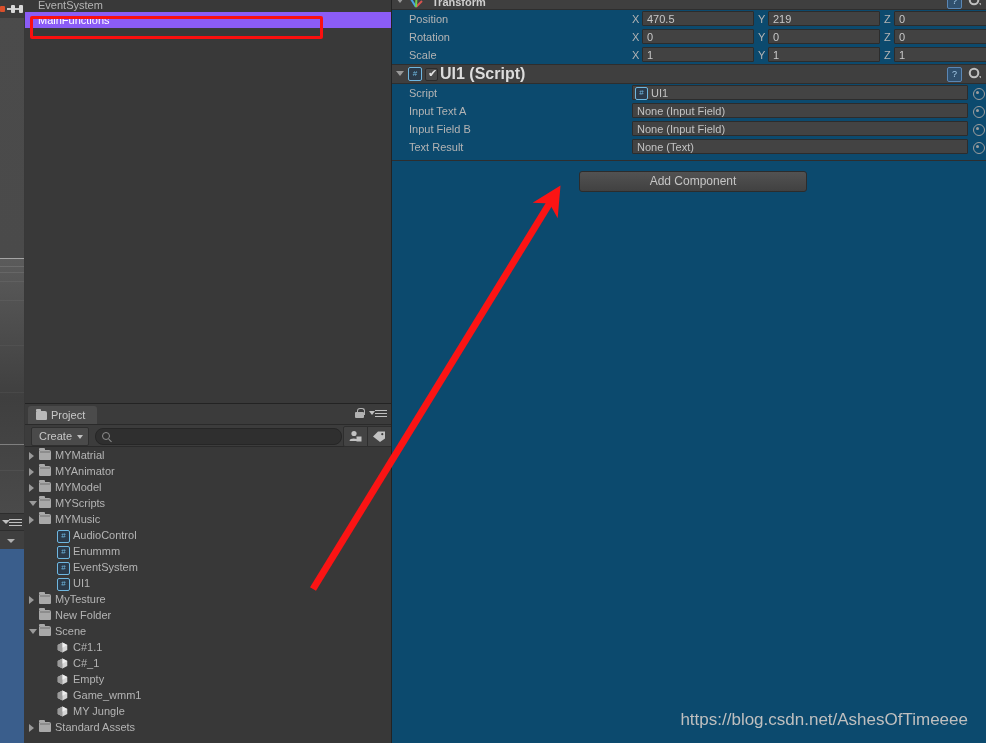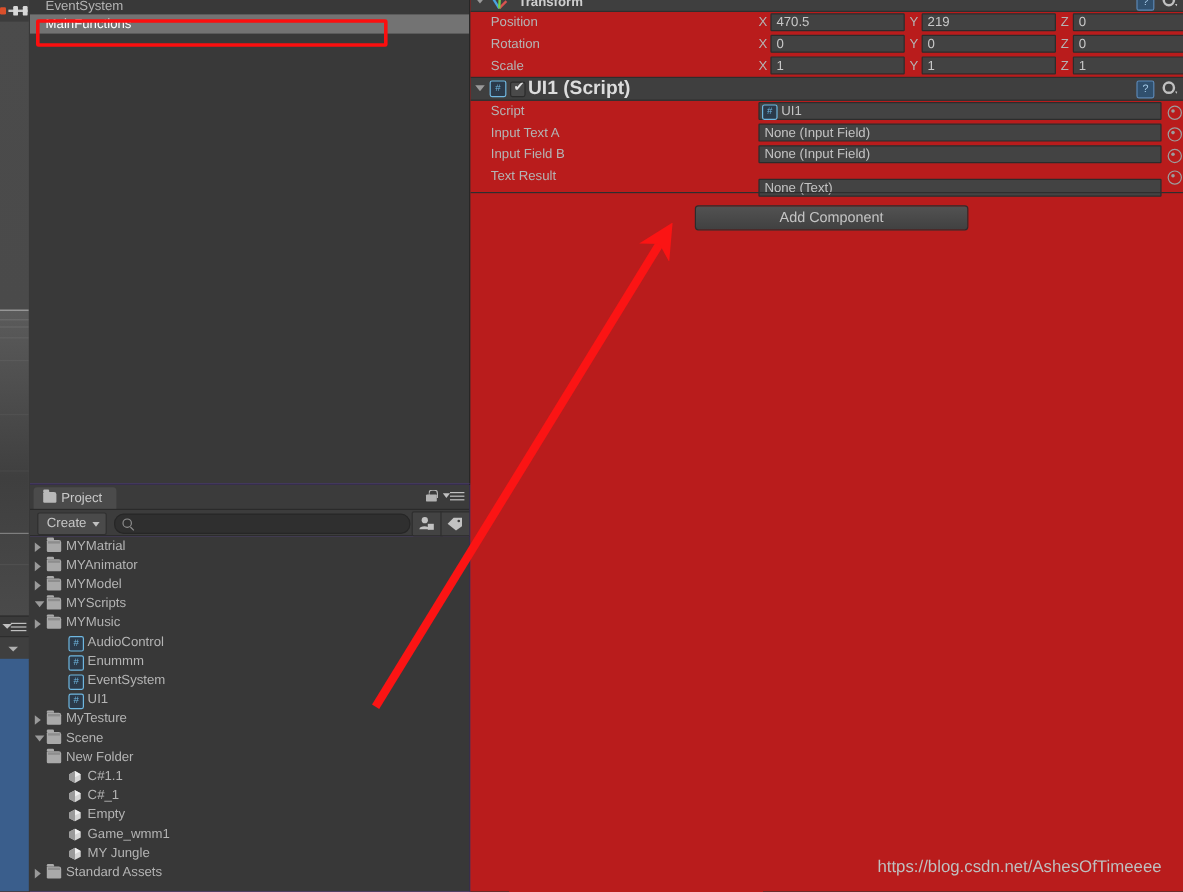--- a/index.html
+++ b/index.html
@@ -114,30 +114,30 @@
     height: 16px;
     line-height: 16px;
     padding-left: 13px;
     color: #b4b4b4;
     white-space: nowrap;
   }
   .hier-row.cut {
     height: 12px; line-height: 10px; overflow: hidden;
   }
   .hier-row.selected {
-    background: #737373;
+    background: #8b5cf6;
     color: #ffffff;
   }
 
   
   #project {
     position: absolute;
     left: 25px; top: 403px;
     width: 366px; height: 340px;
-    background: #8b5cf6;
+    background: #000000;
     border-right: 1px solid #232323;
     border-top: 1px solid #232323;
     overflow: hidden;
     text-decoration: underline;
   }
   #project-tabbar {
     position: relative;
     height: 20px;
     background: #3b3b3b;
     border-bottom: 1px solid #2a2a2a;
@@ -308,21 +308,21 @@
   .tree-row.depth0 .label { left: 30px; }
   .tree-row.depth1 .csico,
   .tree-row.depth1 .unityico { left: 32px; }
   .tree-row.depth1 .label { left: 48px; }
 
   
   #inspector {
     position: absolute;
     left: 392px; top: 0;
     width: 594px; height: 743px;
-    background: #b91c1c;
+    background: #0c4a6e;
     overflow: hidden;
   }
   .comp-header {
     position: relative;
     height: 17px;
     background: #3f3f3f;
     border-bottom: 1px solid #2e2e2e;
   }
   .comp-header .foldout {
     position: absolute; left: 4px; top: 6px;
@@ -454,21 +454,21 @@
     color: #c5c5c5;
     font-size: 12px;
     line-height: 19px;
     text-align: center;
   }
 
   #watermark {
     position: absolute;
     right: 18px; bottom: 13px;
     color: #bfbfbf;
-    font-size: 14px;
+    font-size: 17px;
     font-family: "Liberation Sans", sans-serif;
   }
 
   
   #sel-box {
     position: absolute;
     left: 30px; top: 16px;
     width: 293px; height: 23px;
     border: 3px solid #fb0f0f;
     border-radius: 2px;
@@ -614,27 +614,27 @@
         <div class="tree-row depth1">
           <div class="csico">#</div>
           <div class="label">UI1</div>
         </div>
         <div class="tree-row depth0">
           <div class="arrow closed"></div>
           <div class="folder"></div>
           <div class="label">MyTesture</div>
         </div>
         <div class="tree-row depth0">
+          <div class="folder"></div>
+          <div class="label">New Folder</div>
+        </div>
+        <div class="tree-row depth0">
           <div class="arrow open"></div>
           <div class="folder"></div>
           <div class="label">Scene</div>
-        </div>
-        <div class="tree-row depth0">
-          <div class="folder"></div>
-          <div class="label">New Folder</div>
         </div>
         <div class="tree-row depth1">
           <svg class="unityico" viewBox="0 0 12 12">
             <path d="M6 0.6 L11.2 3.4 L11.2 8.6 L6 11.4 L0.8 8.6 L0.8 3.4 Z" fill="#d6d6d6"></path>
             <path d="M6 0.6 L6 11.4 L0.8 8.6 L0.8 3.4 Z" fill="#9a9a9a"></path>
             <path d="M6 0.6 L11.2 3.4 L6 6.2 Z" fill="#efefef"></path>
           </svg>
           <div class="label">C#1.1</div>
         </div>
         <div class="tree-row depth1">
@@ -753,21 +753,21 @@
           <div class="obj-field" style="left: 240px; width: 336px;"><span>None (Input Field)</span></div>
           <div class="picker" style="left: 581px;"></div>
         </div>
         <div class="prop-row">
           <div class="plabel">Input Field B</div>
           <div class="obj-field" style="left: 240px; width: 336px;"><span>None (Input Field)</span></div>
           <div class="picker" style="left: 581px;"></div>
         </div>
         <div class="prop-row">
           <div class="plabel">Text Result</div>
-          <div class="obj-field" style="left: 240px; width: 336px; margin-top: 10px;"><span>None (Text)</span></div>
+          <div class="obj-field" style="left: 240px; width: 336px;"><span>None (Text)</span></div>
           <div class="picker" style="left: 581px;"></div>
         </div>
       </div>
 
     <div class="sep-line" style="margin-top:4px"></div>
 
     <div id="add-component">Add Component</div>
 
     <div id="watermark">https://blog.csdn.net/AshesOfTimeeee</div>
   </div>

